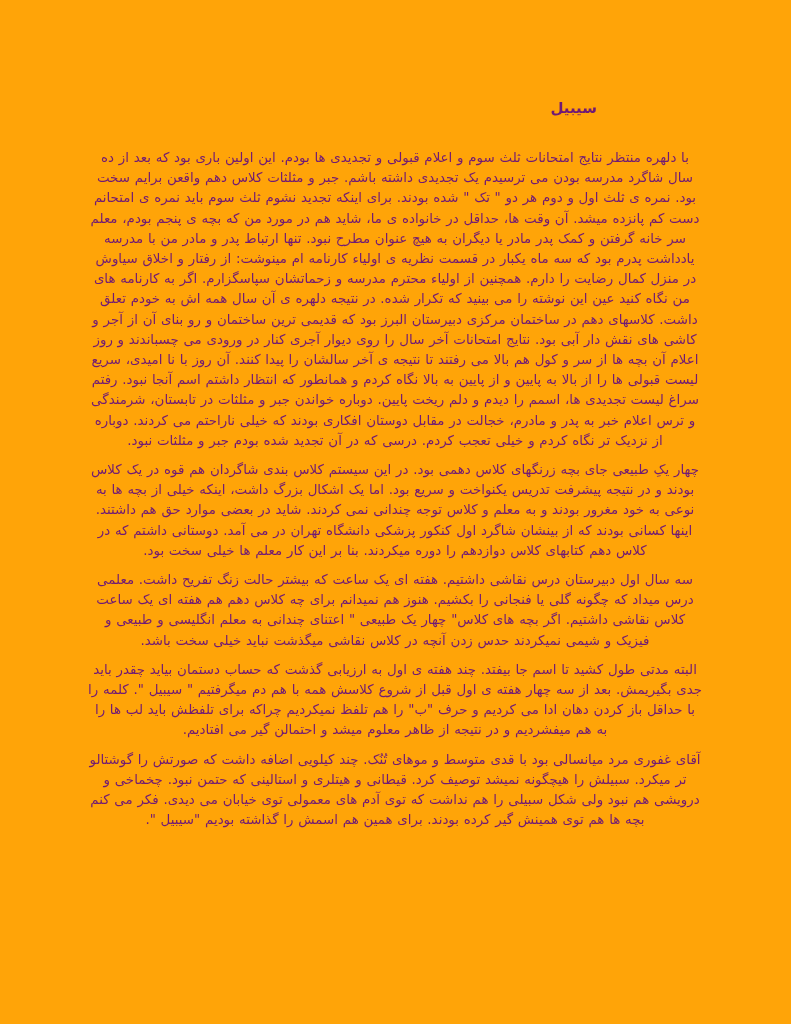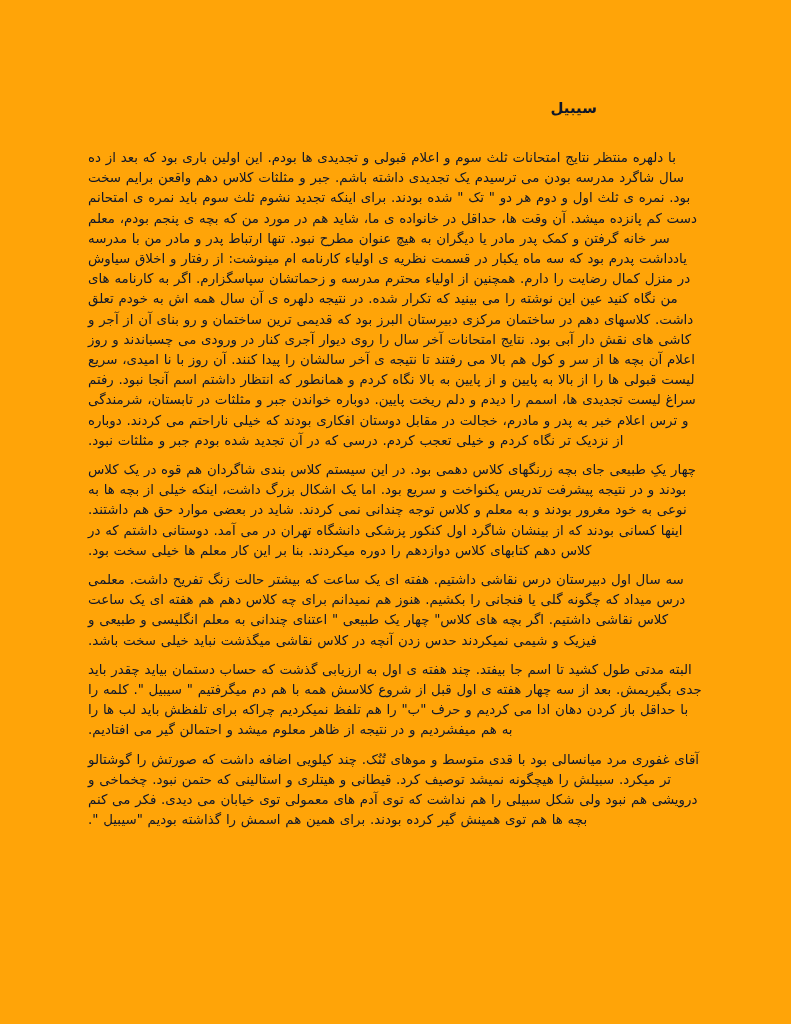--- a/index.html
+++ b/index.html
@@ -12,33 +12,33 @@
     overflow: hidden;
     background: #FFA408;
   }
   .doc {
     direction: rtl;
     box-sizing: border-box;
     width: 791px;
     height: 1024px;
     padding: 99px 89px 0 88px;
     font-family: "DejaVu Sans", sans-serif;
-    color: #0f172a;
+    color: #701a75;
   }
   .title {
     font-size: 15px;
     font-weight: bold;
     line-height: 18px;
     text-align: right;
     margin: 0 105px 31px 0;
   }
   .para {
     font-size: 13.4px;
     line-height: 20.2px;
-    text-align: left;
+    text-align: center;
     margin: 0 0 9px 0;
     word-spacing: 0.5px;
   }
 </style>
 </head>
 <body>
 
 <div class="doc">
   <h1 class="title">سیبیل</h1>
   <div>

